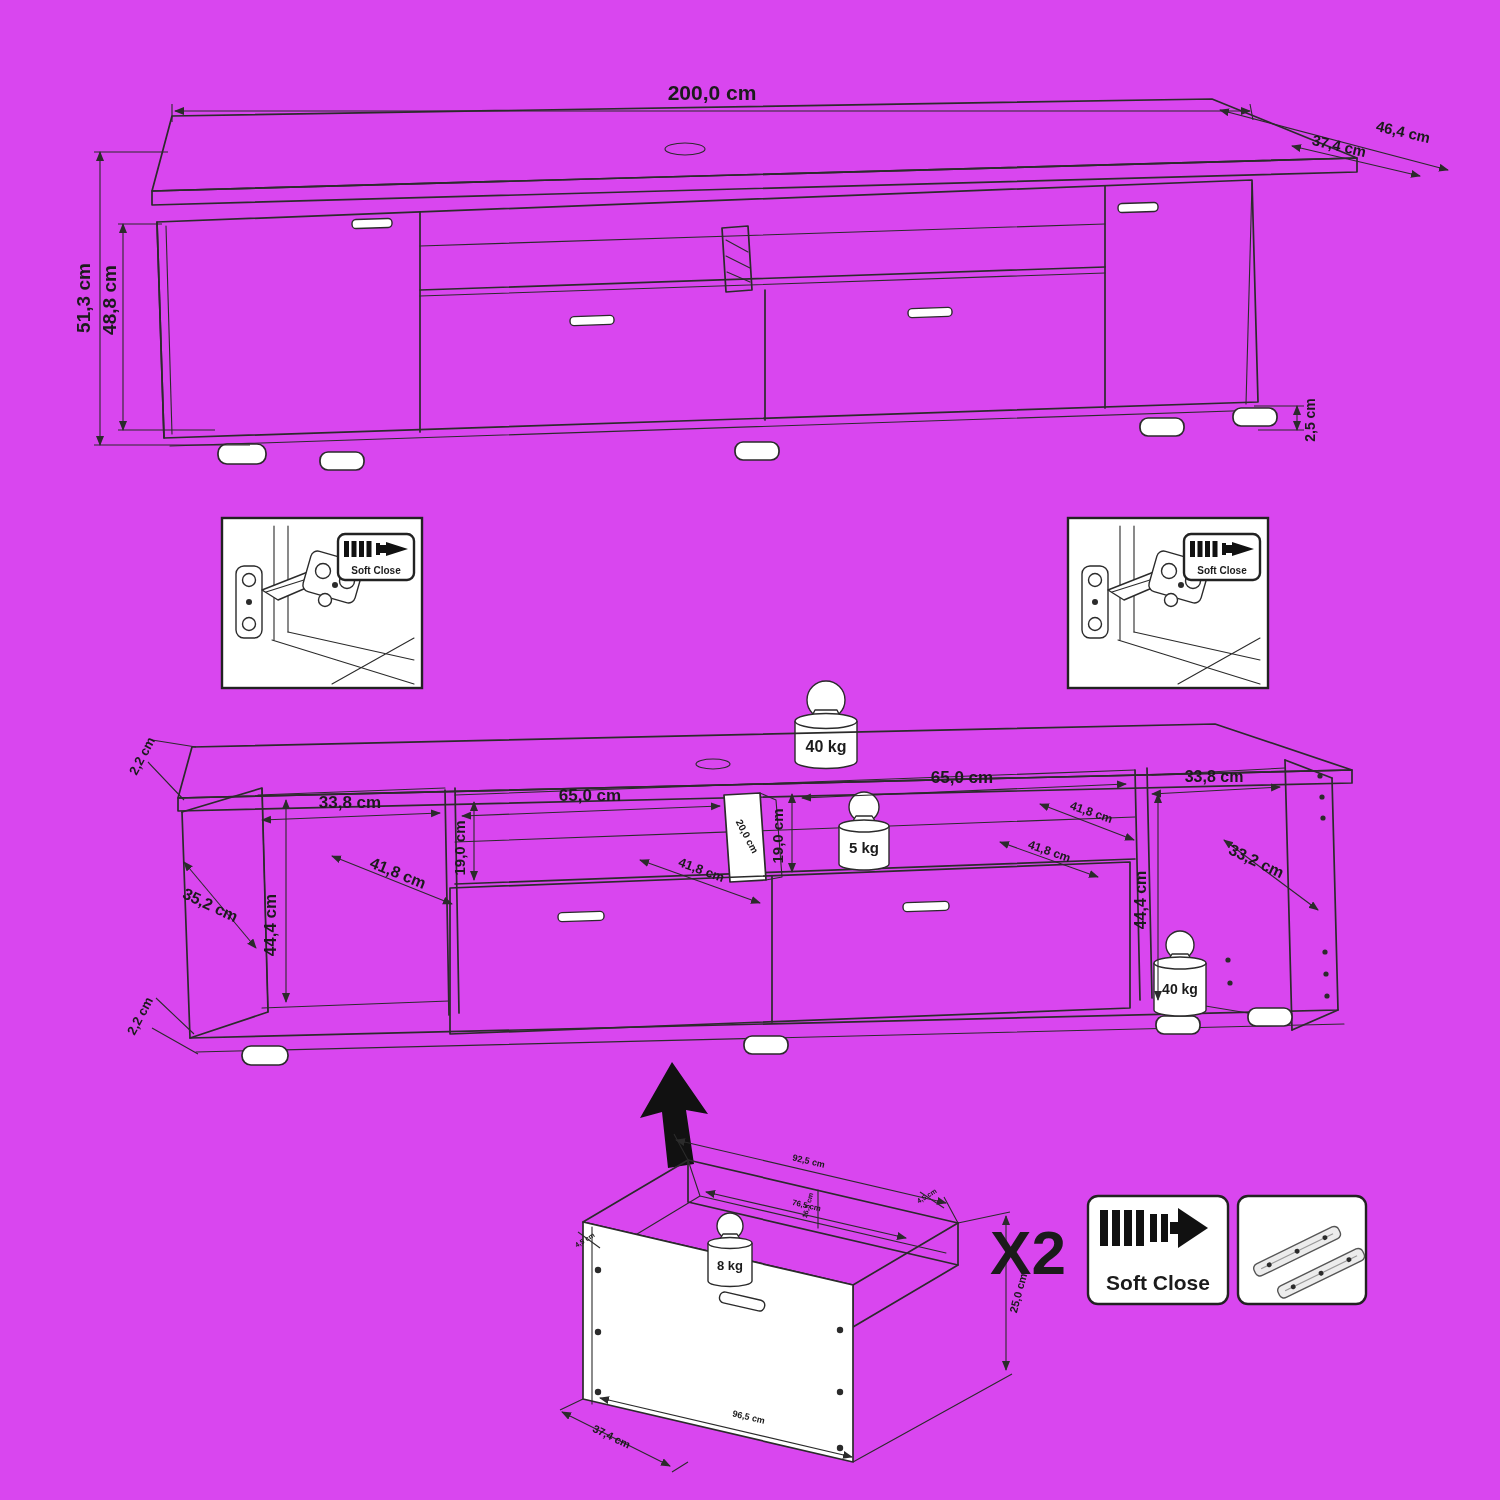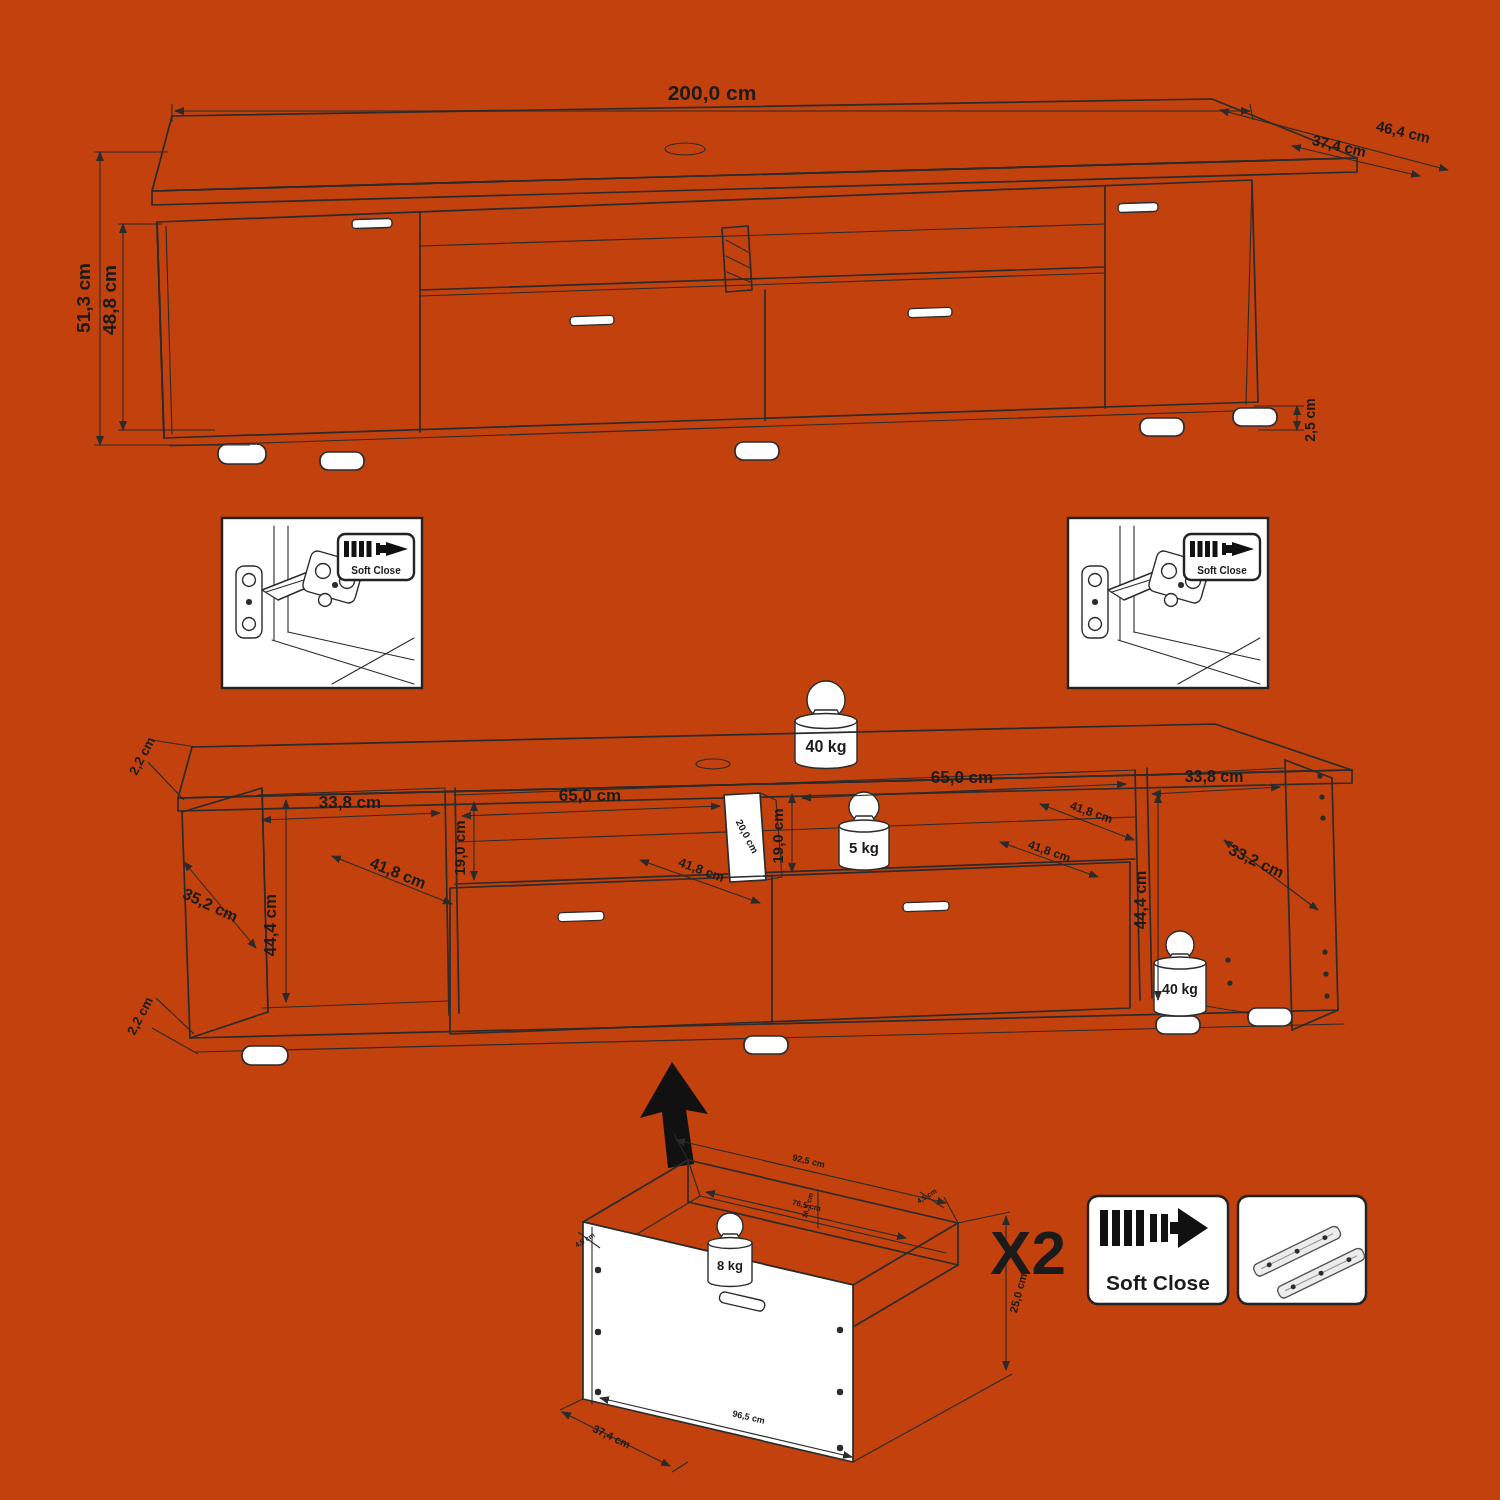--- a/index.html
+++ b/index.html
@@ -1,16 +1,16 @@
 <!DOCTYPE html>
 <html><head>
 <meta charset="utf-8">
 <style>
   html,body{margin:0;padding:0;background:#ffffff;}
-  .canvas{position:relative;width:1500px;height:1500px;background:#c2410c;overflow:hidden;}
+  .canvas{position:relative;width:1500px;height:1500px;background:#d946ef;overflow:hidden;}
   svg{display:block;}
   .ln{fill:none;stroke:#2b2b2b;stroke-width:1.7;stroke-linejoin:round;stroke-linecap:round;}
   .lnthin{fill:none;stroke:#2b2b2b;stroke-width:1.1;stroke-linejoin:round;stroke-linecap:round;}
   .dimln{fill:none;stroke:#2b2b2b;stroke-width:1.1;}
   .white{fill:#ffffff;stroke:#2b2b2b;stroke-width:1.7;stroke-linejoin:round;}
   .whitethin{fill:#ffffff;stroke:#2b2b2b;stroke-width:1.4;stroke-linejoin:round;}
   .blk{fill:#111111;stroke:none;}
   .dot{fill:#2b2b2b;stroke:none;}
   .box{fill:#ffffff;stroke:#222222;stroke-width:2.4;}
   text{font-family:"Liberation Sans","DejaVu Sans",sans-serif;font-weight:bold;fill:#1b1b1b;}

